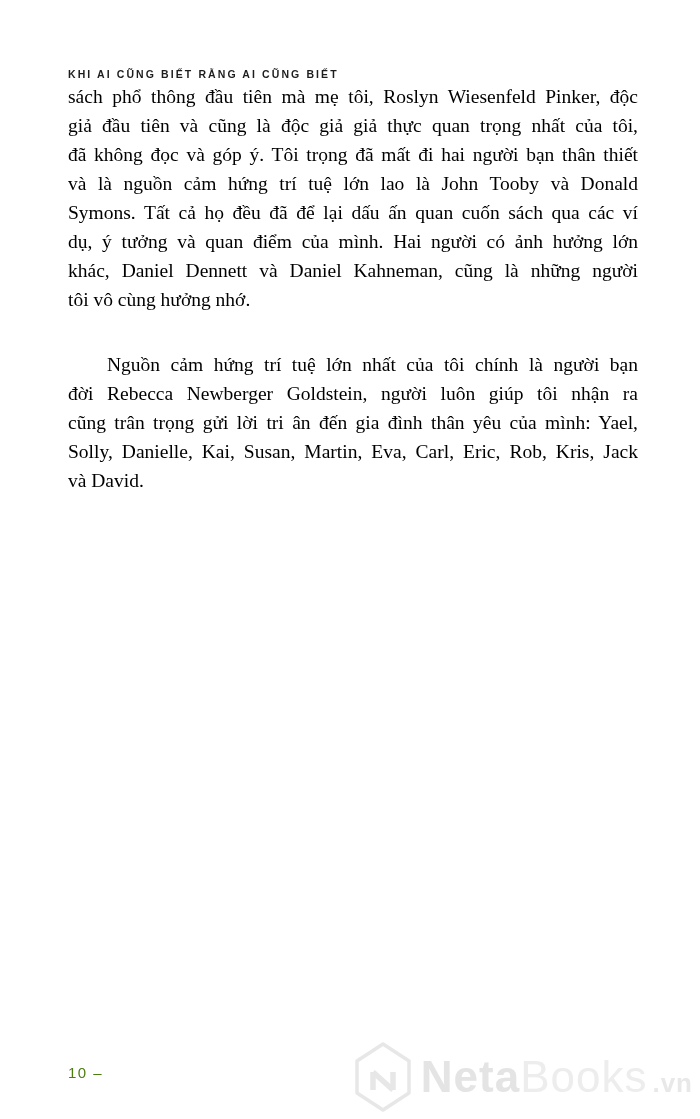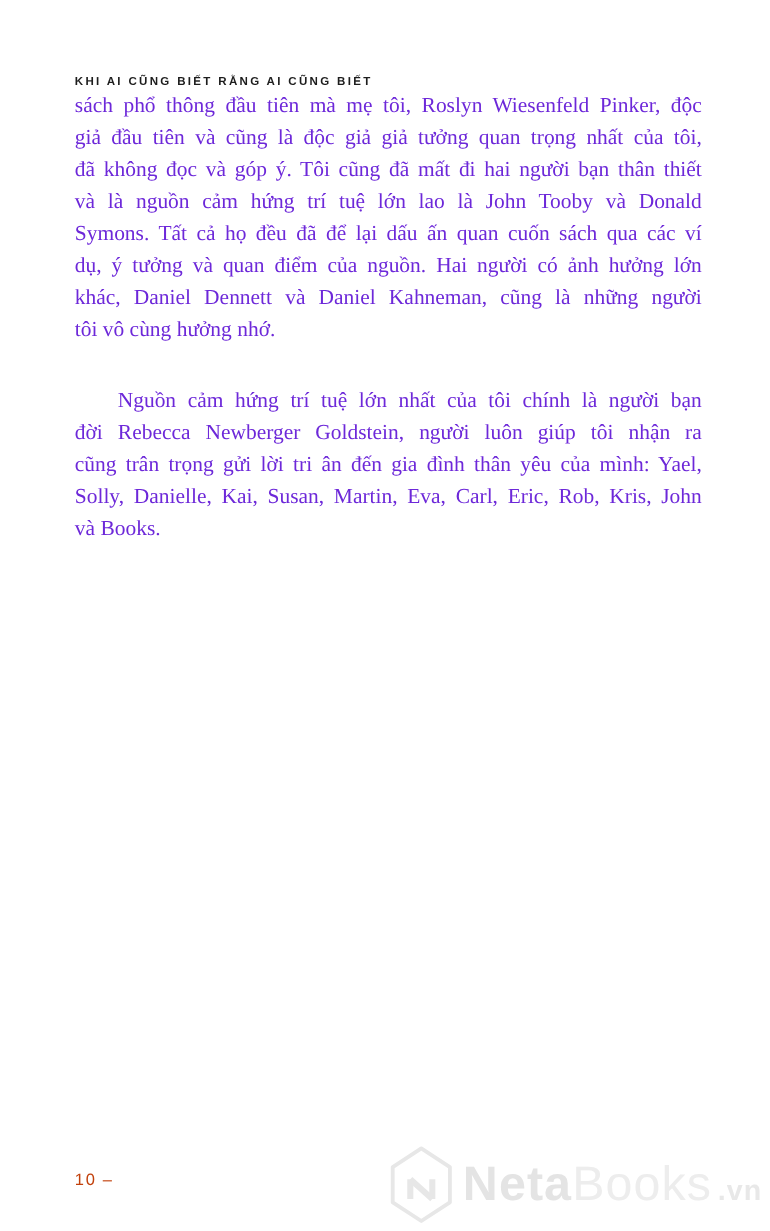--- a/index.html
+++ b/index.html
@@ -22,40 +22,40 @@
     letter-spacing: 2.1px;
     color: #1d1d1d;
     white-space: nowrap;
     margin-top: 40px;
   }
   .body-text {
     position: absolute;
     left: 68px;
     top: 82px;
     width: 570px;
-    color: #6d28d9;
+    color: #000000;
     font-size: 19.5px;
     line-height: 29px;
   }
   .paragraph + .paragraph { margin-top: 13px; }
   .line {
     text-align: justify;
     text-align-last: justify;
     white-space: normal;
   }
   .line.last { text-align-last: left; }
   .line.first-indent { text-indent: 39px; margin-top: 36px; }
   .page-number {
     position: absolute;
     left: 68px;
     top: 1064px;
     font-family: "Liberation Sans", sans-serif;
     font-size: 15px;
     letter-spacing: 1.5px;
-    color: #c2410c;
+    color: #4d7c0f;
     white-space: nowrap;
   }
   .watermark {
     position: absolute;
     top: 1040px;
     right: 7px;
     height: 74px;
     display: flex;
     align-items: center;
     user-select: none;
@@ -76,34 +76,34 @@
 </head>
 <body>
 
 <div class="page">
 
   <div class="running-head">KHI AI CŨNG BIẾT RẰNG AI CŨNG BIẾT</div>
 
   <div class="body-text" id="body-text">
       <div class="paragraph">
         <div class="line">sách phổ thông đầu tiên mà mẹ tôi, Roslyn Wiesenfeld Pinker, độc</div>
-        <div class="line">giả đầu tiên và cũng là độc giả giả tưởng quan trọng nhất của tôi,</div>
-        <div class="line">đã không đọc và góp ý. Tôi cũng đã mất đi hai người bạn thân thiết</div>
+        <div class="line">giả đầu tiên và cũng là độc giả giả thực quan trọng nhất của tôi,</div>
+        <div class="line">đã không đọc và góp ý. Tôi trọng đã mất đi hai người bạn thân thiết</div>
         <div class="line">và là nguồn cảm hứng trí tuệ lớn lao là John Tooby và Donald</div>
         <div class="line">Symons. Tất cả họ đều đã để lại dấu ấn quan cuốn sách qua các ví</div>
-        <div class="line">dụ, ý tưởng và quan điểm của nguồn. Hai người có ảnh hưởng lớn</div>
+        <div class="line">dụ, ý tưởng và quan điểm của mình. Hai người có ảnh hưởng lớn</div>
         <div class="line">khác, Daniel Dennett và Daniel Kahneman, cũng là những người</div>
         <div class="line last">tôi vô cùng hưởng nhớ.</div>
       </div>
       <div class="paragraph">
         <div class="line first-indent">Nguồn cảm hứng trí tuệ lớn nhất của tôi chính là người bạn</div>
         <div class="line">đời Rebecca Newberger Goldstein, người luôn giúp tôi nhận ra</div>
         <div class="line">cũng trân trọng gửi lời tri ân đến gia đình thân yêu của mình: Yael,</div>
-        <div class="line">Solly, Danielle, Kai, Susan, Martin, Eva, Carl, Eric, Rob, Kris, John</div>
-        <div class="line last">và Books.</div>
+        <div class="line">Solly, Danielle, Kai, Susan, Martin, Eva, Carl, Eric, Rob, Kris, Jack</div>
+        <div class="line last">và David.</div>
       </div>
     </div>
 
   <div class="page-number">10 –</div>
 
   <div class="watermark">
     <svg class="wm-logo" width="58" height="72" viewBox="0 0 58 72" xmlns="http://www.w3.org/2000/svg">
       <path d="M29 3 L55 20 L55 52 L29 69 L3 52 L3 20 Z" fill="none" stroke="#e7e7e7" stroke-width="3.5" stroke-linejoin="round"></path>
       <g stroke="#e7e7e7" stroke-width="5.5" fill="none" stroke-linecap="butt">
         <path d="M19 49 L19 31"></path>

